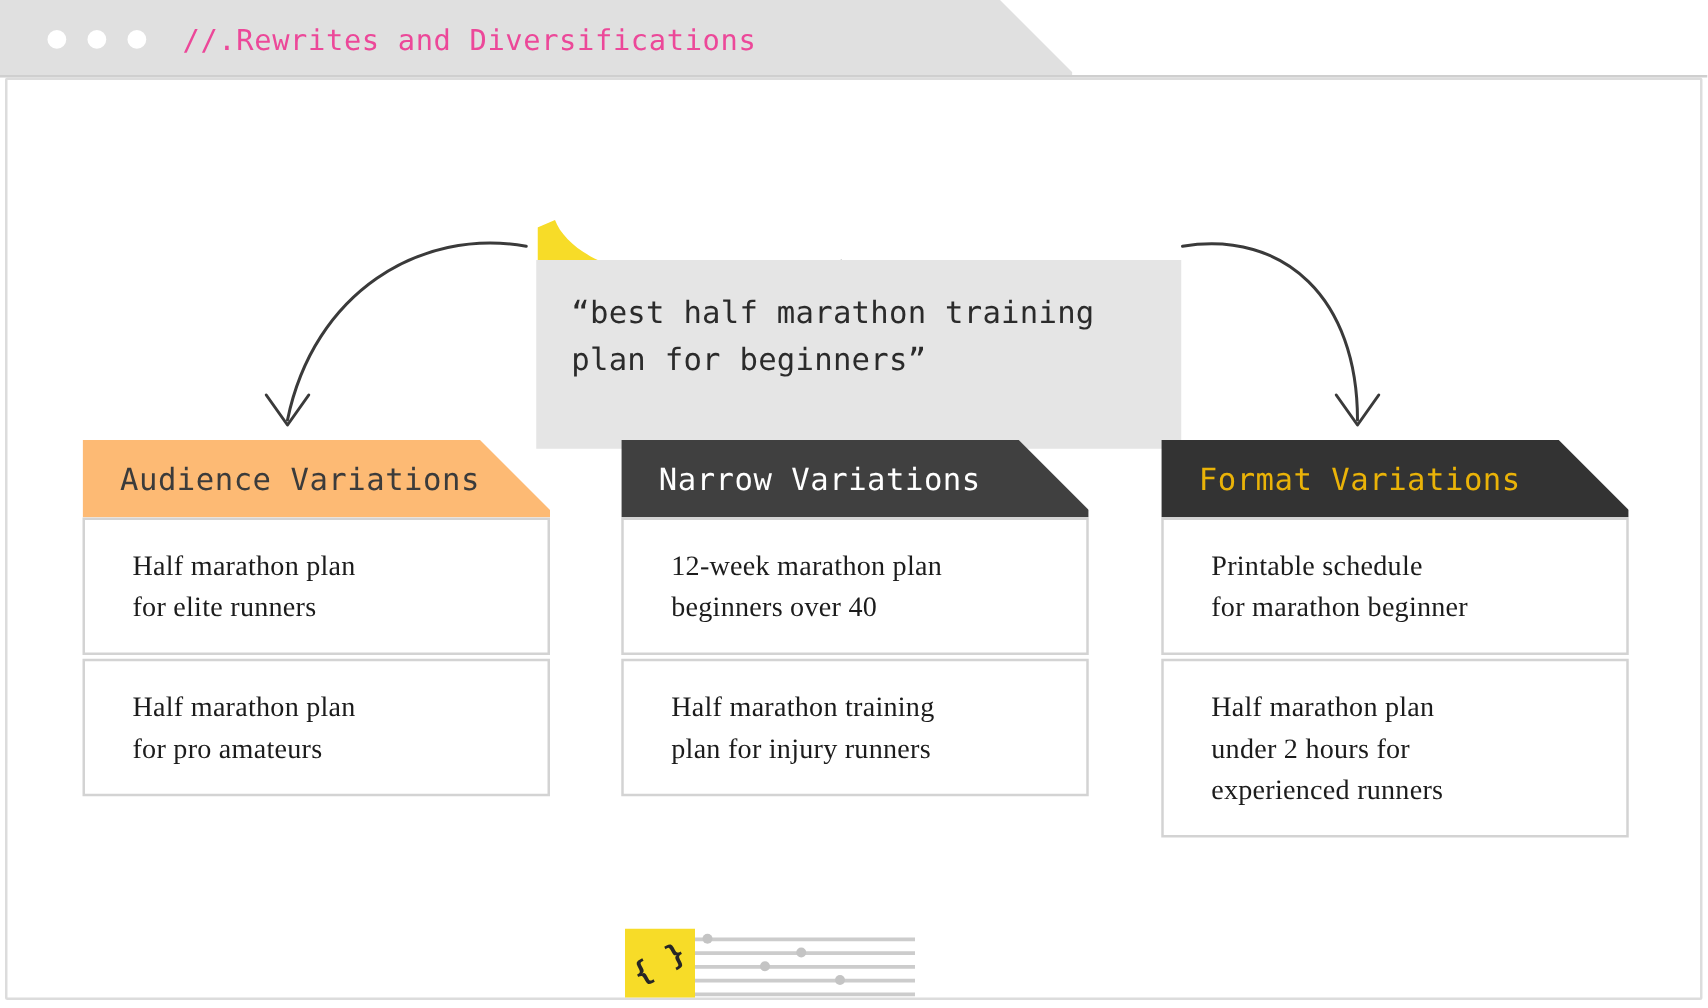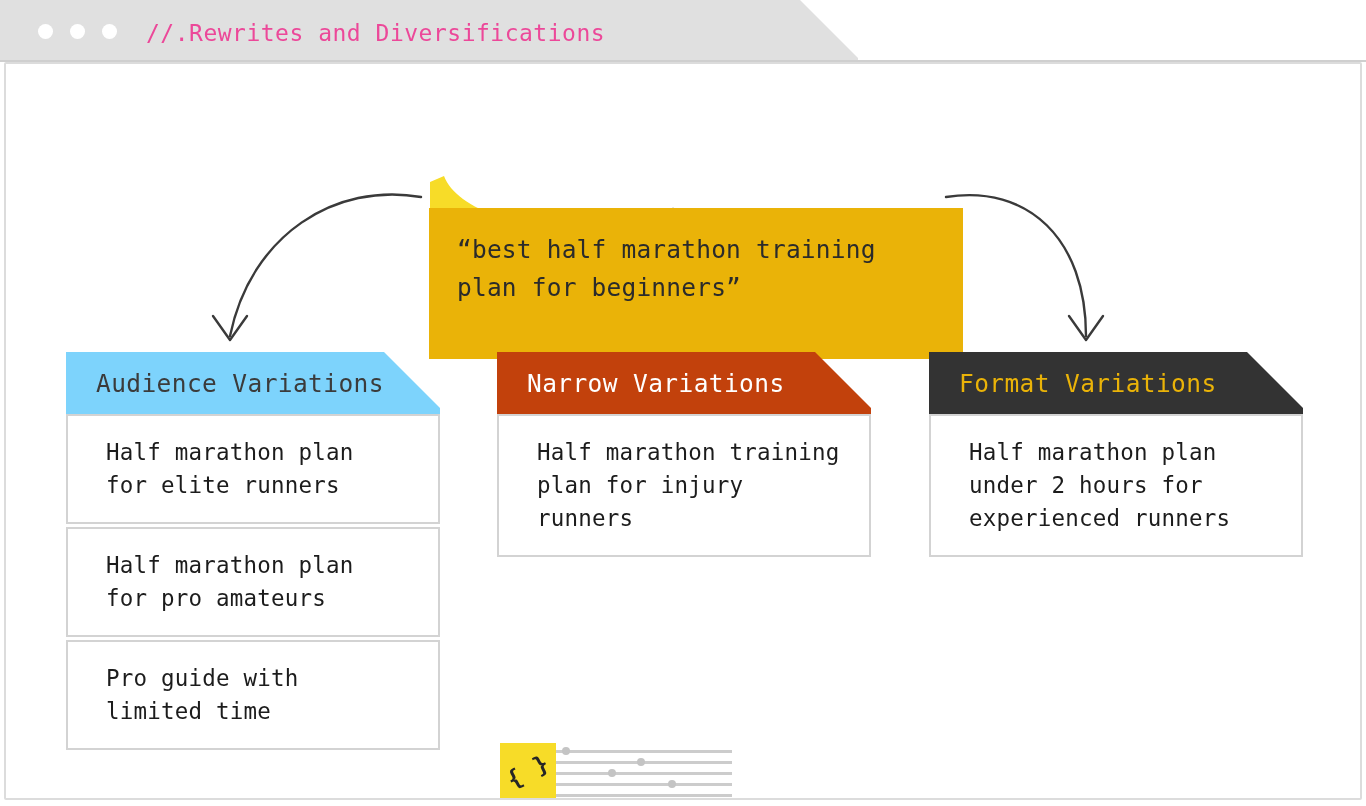--- a/index.html
+++ b/index.html
@@ -72,22 +72,21 @@
     overflow: hidden;
   }
 
   
   #query-callout {
     position: absolute;
     left: 423px;
     top: 144px;
     width: 516px;
     height: 151px;
-    background: #eab308;
-    padding-left: 18px;
+    background: #e5e5e5;
   }
   #query-callout-tail {
     position: absolute;
     left: 424px;
     top: 112px;
     width: 70px;
     height: 42px;
   }
   #query-text {
     position: absolute;
@@ -126,28 +125,28 @@
     padding-left: 30px;
     display: flex;
     align-items: center;
     clip-path: polygon(0 0, 318px 0, 374px 56px, 374px 62px, 0 62px);
   }
   .column-header-label {
     font-size: 24.5px;
     letter-spacing: 0.4px;
     white-space: pre;
   }
-  #column-audience .column-header { background: #7dd3fc; }
+  #column-audience .column-header { background: #fdba74; }
   #column-audience .column-header-label { color: #3b3b3b; }
-  #column-narrow .column-header { background: #c2410c; }
+  #column-narrow .column-header { background: #404040; }
   #column-narrow .column-header-label { color: #ffffff; }
   #column-format .column-header { background: #333333; }
   #column-format .column-header-label { color: #eab308; }
 
-  .cards { margin-top: 0; }
+  .cards { margin-top: 0; font-family: Liberation Serif, serif; }
   .card {
     box-sizing: border-box;
     border: 2px solid #d3d3d3;
     background: #ffffff;
     padding: 20px 24px 20px 38px;
     margin-bottom: 3px;
     min-height: 99px;
     display: flex;
     align-items: flex-start;
   }
@@ -248,44 +247,48 @@
       </div>
       <div class="cards">
         <div class="card">
           <span class="card-text">Half marathon plan
 for elite runners</span>
         </div>
         <div class="card">
           <span class="card-text">Half marathon plan
 for pro amateurs</span>
         </div>
-        <div class="card">
-          <span class="card-text">Pro guide with
-limited time</span>
-        </div>
       </div>
     </div>
 
     <div class="column" id="column-narrow">
       <div class="column-header">
         <span class="column-header-label">Narrow Variations</span>
       </div>
       <div class="cards">
         <div class="card">
+          <span class="card-text">12-week marathon plan
+beginners over 40</span>
+        </div>
+        <div class="card">
           <span class="card-text">Half marathon training
 plan for injury runners</span>
         </div>
       </div>
     </div>
 
     <div class="column" id="column-format">
       <div class="column-header">
         <span class="column-header-label">Format Variations</span>
       </div>
       <div class="cards">
+        <div class="card">
+          <span class="card-text">Printable schedule
+for marathon beginner</span>
+        </div>
         <div class="card">
           <span class="card-text">Half marathon plan
 under 2 hours for
 experienced runners</span>
         </div>
       </div>
     </div>
 
     <div id="snippet-decoration">
       <div id="snippet-badge">

